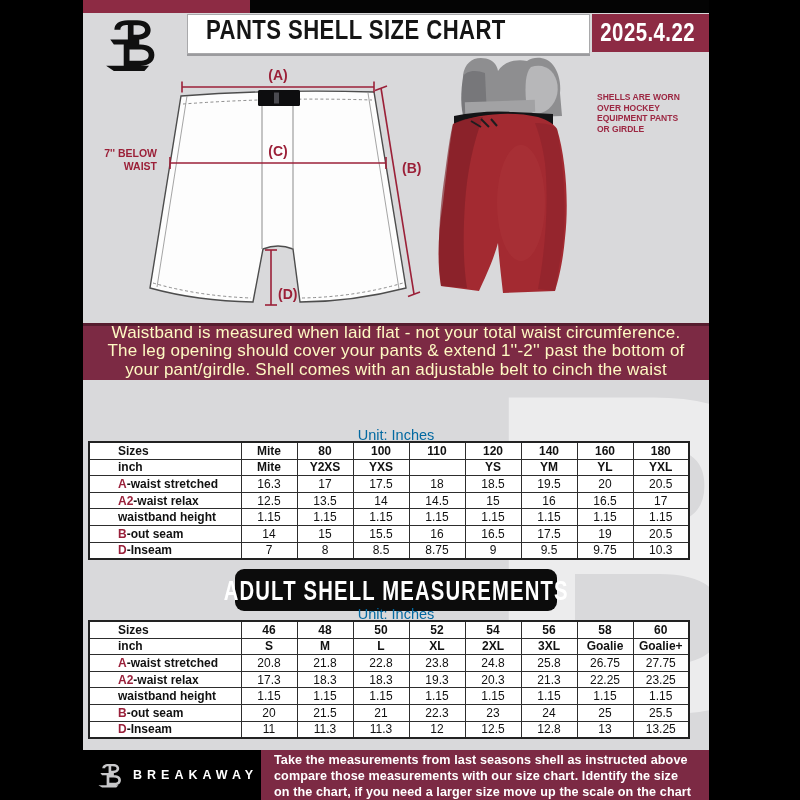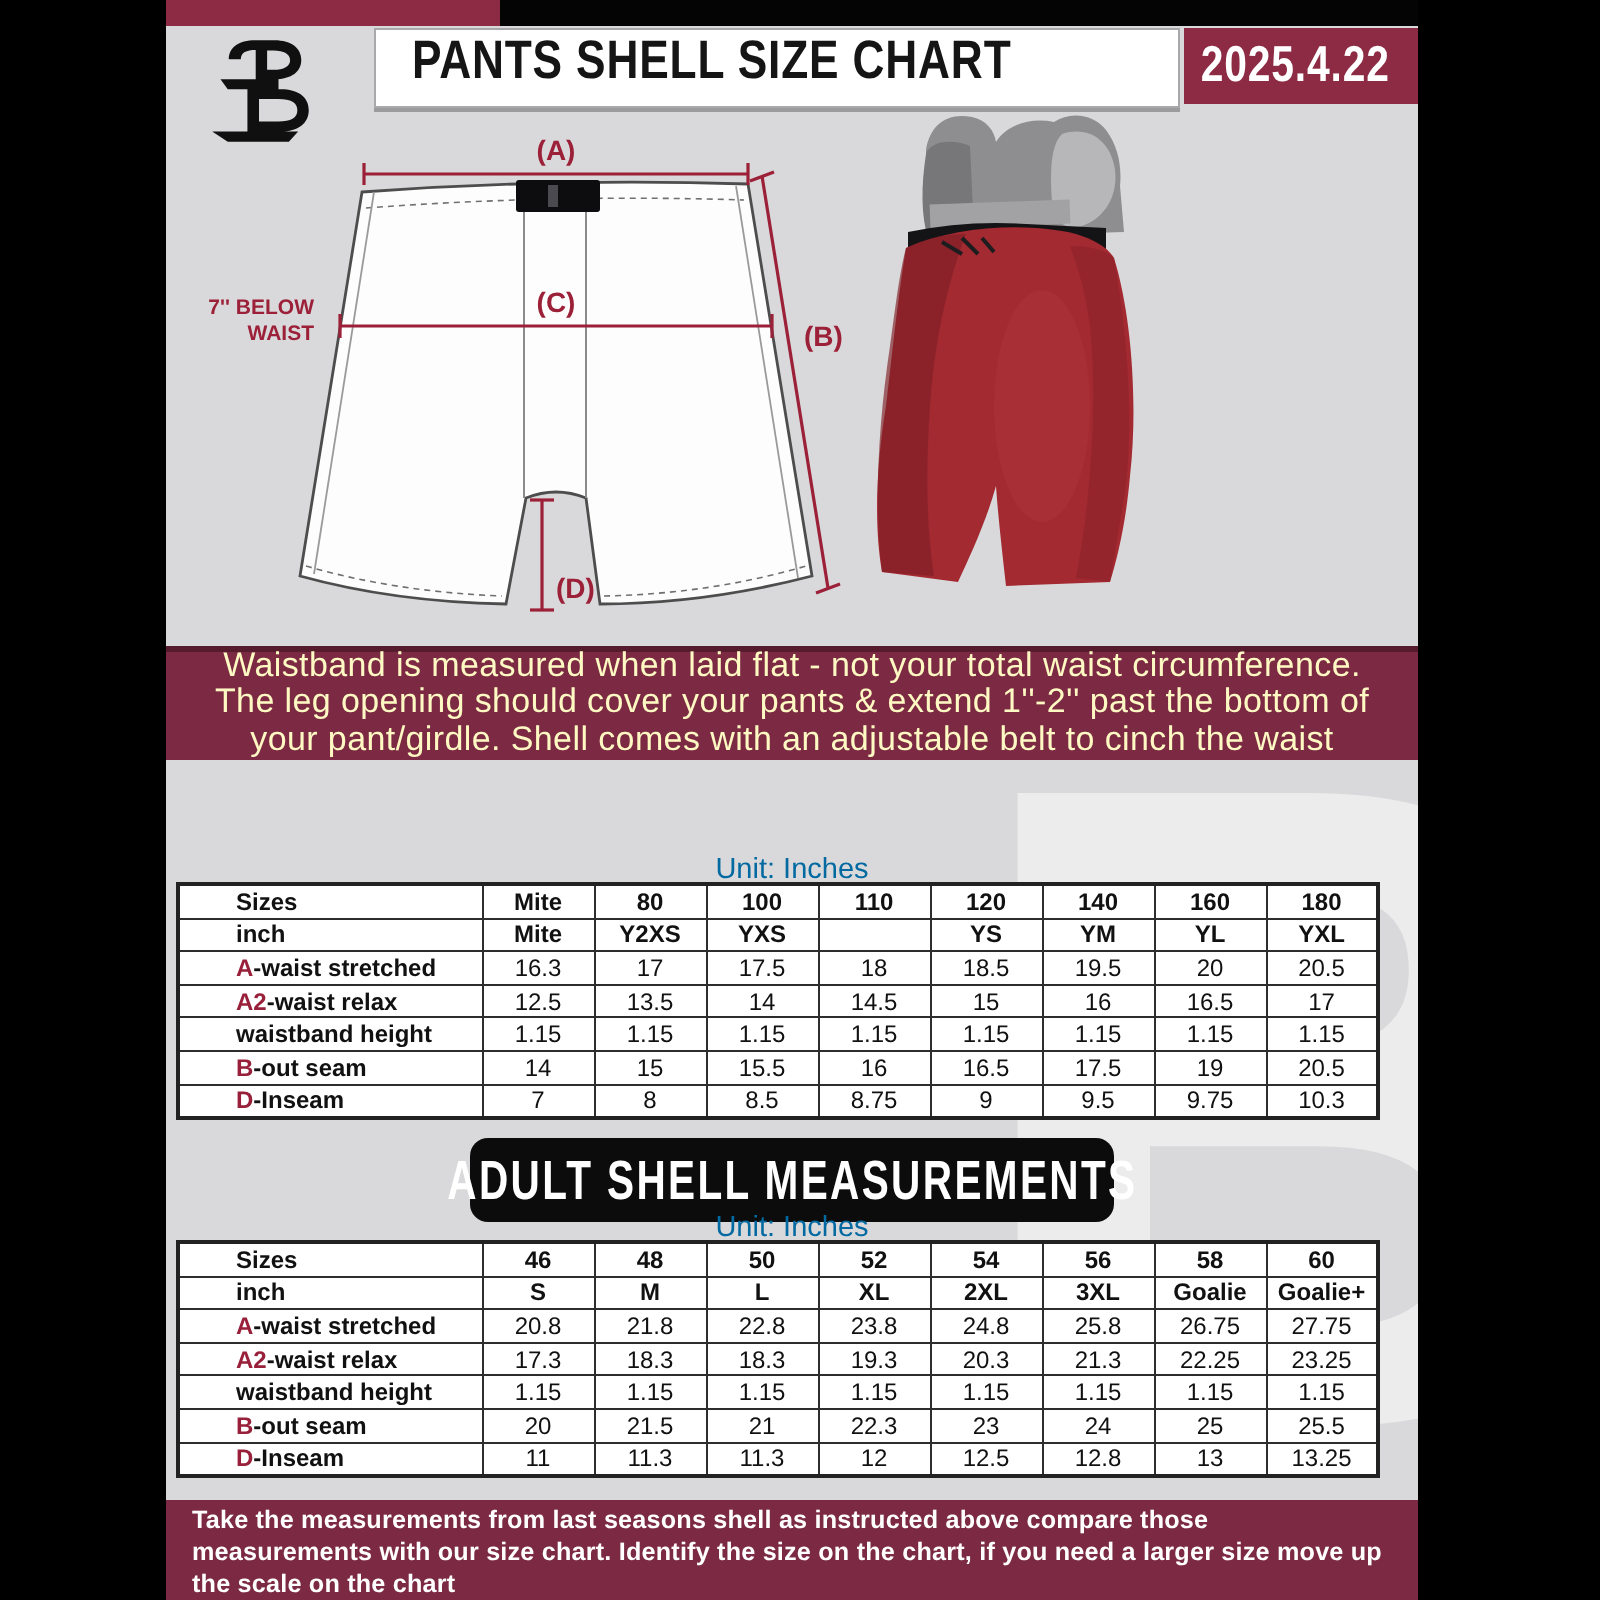--- a/index.html
+++ b/index.html
@@ -104,20 +104,21 @@
         <path d="M370 71 C380 66 390 64 400 64 C390 90 384 120 382 150 C380 180 380 210 384 235 L358 233 C354 200 356 160 362 120 C365 98 367 82 370 71 Z" fill="#7e1f26" opacity=".65"></path>
         <path d="M474 76 C480 110 484 150 480 190 L472 238 L455 236 C462 200 466 150 462 110 C460 95 457 84 452 70 C462 70 470 72 474 76 Z" fill="#8b2129" opacity=".55"></path>
         <ellipse cx="438" cy="150" rx="24" ry="58" fill="#b43a40" opacity=".3"></ellipse>
         <g stroke="#1d1d1f" stroke-width="2">
           <path d="M388 68 L398 74"></path>
             <path d="M398 66 L406 74"></path>
             <path d="M408 66 L414 73"></path>
         </g>
       </g>
     </svg>
+    <div class="photo-caption">SHELLS ARE WORN OVER HOCKEY EQUIPMENT PANTS OR GIRDLE</div>
 
     <div class="notice-banner">
       <div class="t">Waistband is measured when laid flat - not your total waist circumference. The leg opening should cover your pants &amp; extend 1''-2'' past the bottom of your pant/girdle. Shell comes with an adjustable belt to cinch the waist</div>
     </div>
 
     <div class="watermark">B</div>
 
     <div class="unit-label" style="top:427px">Unit: Inches</div>
     <table class="size-table" style="top:441px">
       <colgroup>
@@ -289,17 +290,30 @@
             <td>12</td>
             <td>12.5</td>
             <td>12.8</td>
             <td>13</td>
             <td>13.25</td>
           </tr>
         </tbody>
     </table>
 
     <div class="footer">
+      <div class="footer-left">
+        <svg class="footer-logo" viewBox="0 0 56 56">
+          <path fill="currentColor" fill-rule="evenodd" d="
+            M24 4 C15.5 4 11 7.6 11 13.2 L16.8 13.2 C16.8 9.9 19.5 8.7 24 8.7 Z
+            M24 4 L33 4 C41.5 4 46 8 46 13.5 C46 19 41.5 22.8 33 22.8 L24 22.8 Z
+            M29.5 8.9 L32.6 8.9 C37.6 8.9 40.6 10.6 40.6 13.6 C40.6 16.6 37.6 18.2 32.6 18.2 L29.5 18.2 Z
+            M7 22.8 L35 22.8 L35 27.6 L10.5 27.6 Z
+            M20 27.6 L36 27.6 C44.6 27.6 49.6 31.5 49.6 37.6 C49.6 44 44.6 48 36 48 L20 48 Z
+            M25.6 32.4 L35 32.4 C41 32.4 44.1 34.2 44.1 37.8 C44.1 41.5 41 43.2 35 43.2 L25.6 43.2 Z
+            M3 48 L44.5 48 L40 53 L10.5 53 Z"></path>
+        </svg>
+        <span class="footer-brand">BREAKAWAY</span>
+      </div>
       <div class="footer-right">Take the measurements from last seasons shell as instructed above compare those measurements  with our size chart. Identify the size on the chart, if you need a larger size move up the scale on the chart</div>
     </div>
 
   </div>
 </div>
 
 </body></html>

